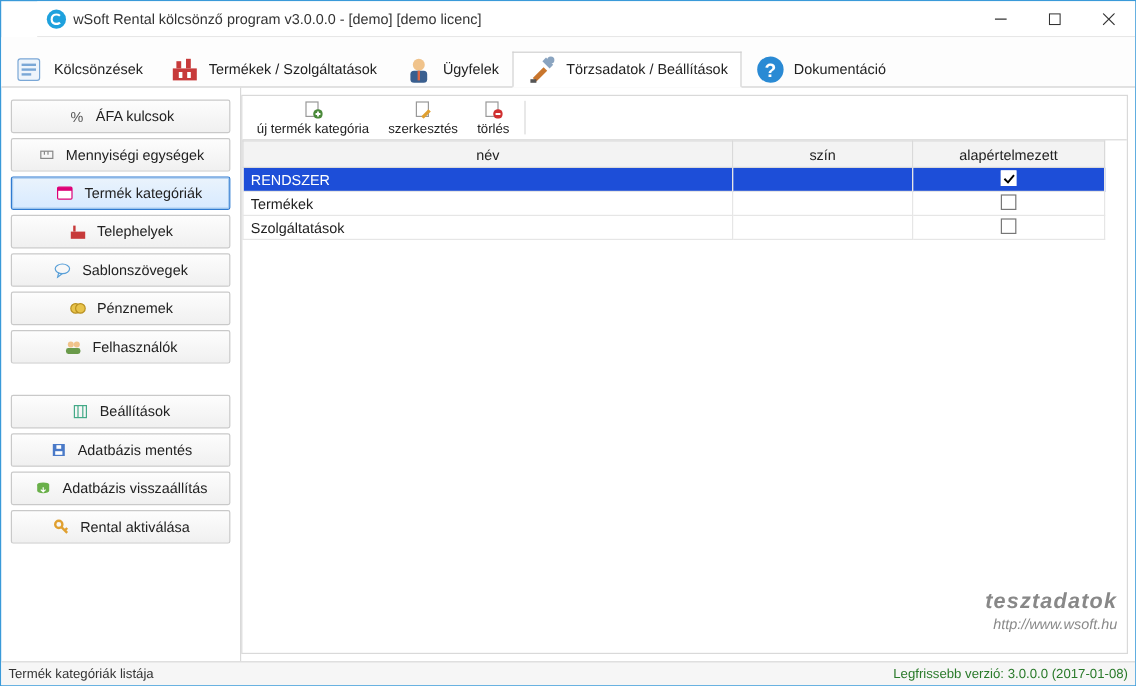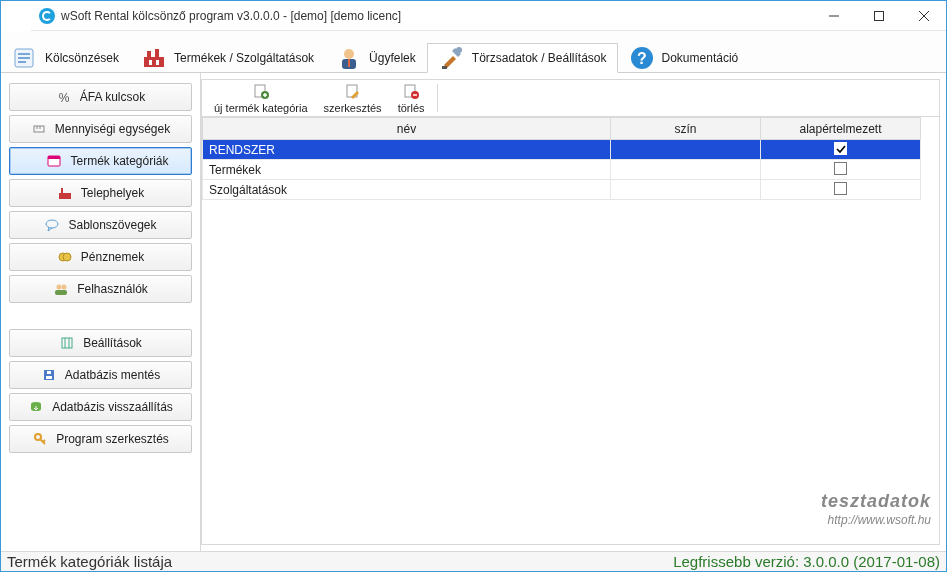--- a/index.html
+++ b/index.html
@@ -45,21 +45,21 @@
   .chk { width:13px; height:13px; border:1px solid #777; background:#fff; display:inline-flex; align-items:center; justify-content:center; }
   .chk.sel { border-color:#fff; }
   .chk svg { width:10px; height:10px; }
 
   
   .watermark { position: absolute; right: 8px; bottom: 17px; text-align: right; font-size: 13px; color: #888; font-style: italic; font-weight: bold; text-shadow: 1px 1px 0 #fff, -1px -1px 0 #fff; pointer-events:none; line-height:1.2; }
   .watermark .wm1 { font-size: 18px; letter-spacing:1px; }
   .watermark .wm2 { font-size: 12px; font-style: italic; font-weight:normal;margin-left:37px; }
 
   
-  .statusbar { height: 20px; border-top: 1px solid #d9d9d9; background: #f6f6f6; display: flex; align-items: center; font-size: 15px; padding: 0 6px; color: #333; }
+  .statusbar { height: 20px; border-top: 1px solid #d9d9d9; background: #f6f6f6; display: flex; align-items: center; font-size: 11px; padding: 0 6px; color: #333; }
   .statusbar .spacer { flex: 1; }
   .statusbar .right { color: #2a7a2a; }
 
   .col-name { width: auto; text-align:left; }
   .col-color { width: 150px; }
   .col-default { width: 160px; text-align:center; }
 </style>
 </head>
 <body>
 
@@ -241,21 +241,21 @@
       <span>Adatbázis visszaállítás</span>
     </div>
     <div class="sidebtn">
       <span class="sico">
           <svg width="14" height="14" viewBox="0 0 14 14">
             <circle cx="5" cy="5" r="3" fill="none" stroke="#e0a030" stroke-width="2"></circle>
             <line x1="7" y1="7" x2="12" y2="12" stroke="#e0a030" stroke-width="2"></line>
             <line x1="10" y1="10" x2="12" y2="8" stroke="#e0a030" stroke-width="2"></line>
           </svg>
         </span>
-      <span>Program szerkesztés</span>
+      <span>Rental aktiválása</span>
     </div>
   </div>
 
   <div class="content">
     <div class="ctoolbar">
       <div class="cbtn">
         <span class="cico">
             <svg width="16" height="16" viewBox="0 0 16 16">
               <rect x="2" y="2" width="10" height="12" fill="#fff" stroke="#999"></rect>
               <circle cx="12" cy="12" r="4" fill="#4a8a3a"></circle>

